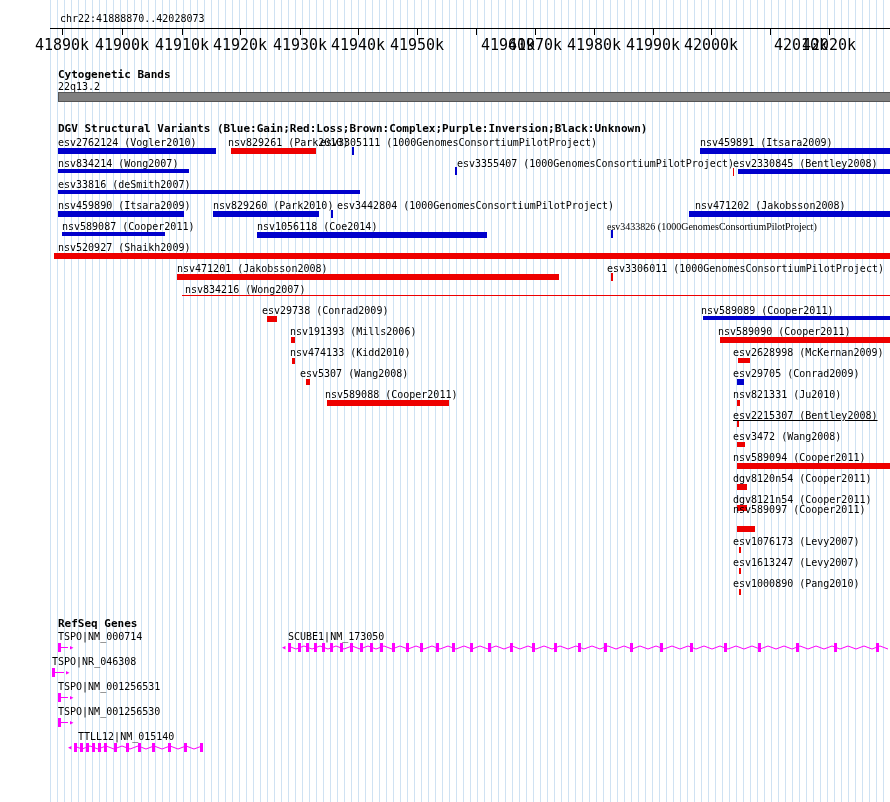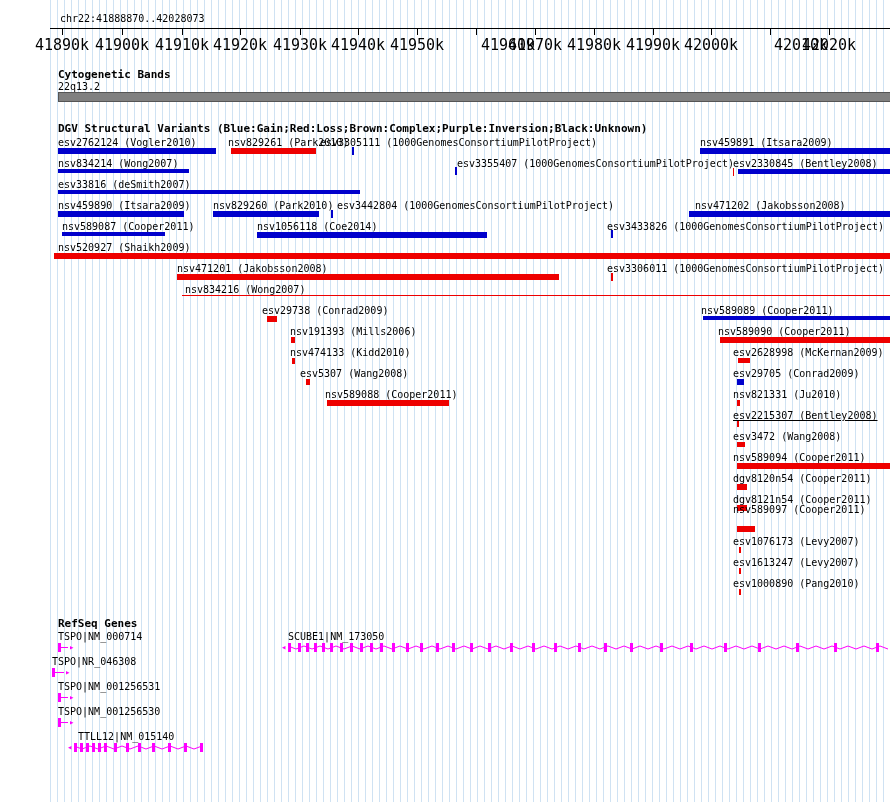--- a/index.html
+++ b/index.html
@@ -100,21 +100,21 @@
     <div class="lbl" style="left: 213px; top: 200px;">nsv829260 (Park2010)</div>
     <div class="bar" style="left: 213px; top: 211px; width: 106px; height: 6px; background: rgb(0, 0, 204);"></div>
     <div class="lbl" style="left: 337px; top: 200px;">esv3442804 (1000GenomesConsortiumPilotProject)</div>
     <div class="bar" style="left: 331px; top: 210px; width: 2px; height: 8px; background: rgb(0, 0, 204);"></div>
     <div class="lbl" style="left: 695px; top: 200px;">nsv471202 (Jakobsson2008)</div>
     <div class="bar" style="left: 689px; top: 211px; width: 201px; height: 6px; background: rgb(0, 0, 204);"></div>
     <div class="lbl" style="left: 62px; top: 221px;">nsv589087 (Cooper2011)</div>
     <div class="bar" style="left: 62px; top: 232px; width: 103px; height: 4px; background: rgb(0, 0, 204);"></div>
     <div class="lbl" style="left: 257px; top: 221px;">nsv1056118 (Coe2014)</div>
     <div class="bar" style="left: 257px; top: 232px; width: 230px; height: 6px; background: rgb(0, 0, 204);"></div>
-    <div class="lbl" style="left: 607px; top: 221px;">esv3433826 (1000GenomesConsortiumPilotProject)</div>
+    <div class="lbl" style="left: 607px; top: 221px; font-family: Liberation Serif, serif;">esv3433826 (1000GenomesConsortiumPilotProject)</div>
     <div class="bar" style="left: 611px; top: 230px; width: 2px; height: 8px; background: rgb(0, 0, 204);"></div>
     <div class="lbl" style="left: 58px; top: 242px;">nsv520927 (Shaikh2009)</div>
     <div class="bar" style="left: 54px; top: 253px; width: 836px; height: 6px; background: rgb(238, 0, 0);"></div>
     <div class="lbl" style="left: 177px; top: 263px;">nsv471201 (Jakobsson2008)</div>
     <div class="bar" style="left: 177px; top: 274px; width: 382px; height: 6px; background: rgb(238, 0, 0);"></div>
     <div class="lbl" style="left: 607px; top: 263px;">esv3306011 (1000GenomesConsortiumPilotProject)</div>
     <div class="bar" style="left: 611px; top: 273px; width: 2px; height: 8px; background: rgb(238, 0, 0);"></div>
     <div class="lbl" style="left: 185px; top: 284px;">nsv834216 (Wong2007)</div>
     <div class="bar" style="left: 182px; top: 295px; width: 708px; height: 1px; background: rgb(238, 0, 0);"></div>
     <div class="lbl" style="left: 262px; top: 305px;">esv29738 (Conrad2009)</div>

